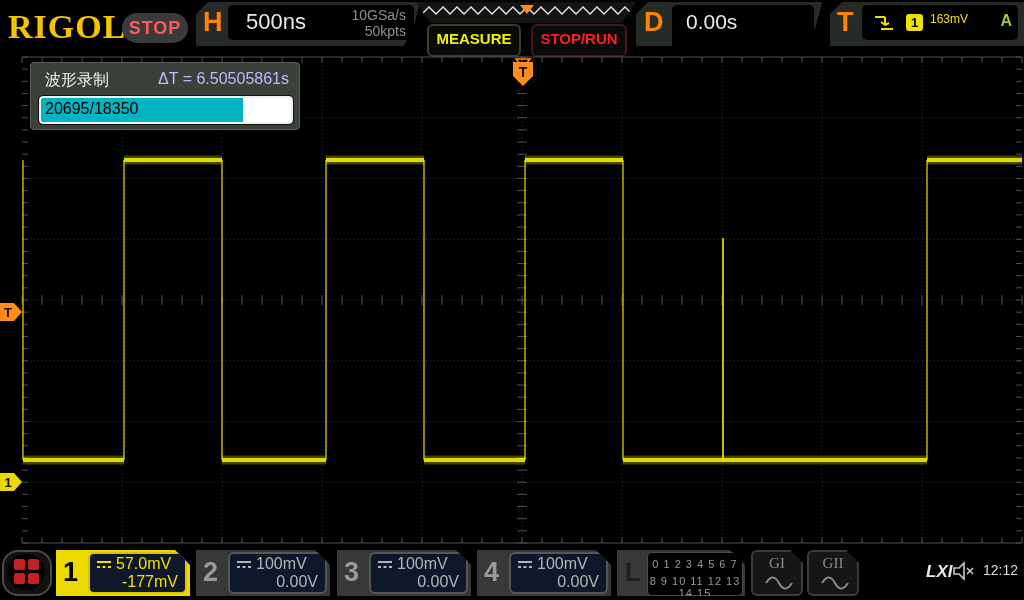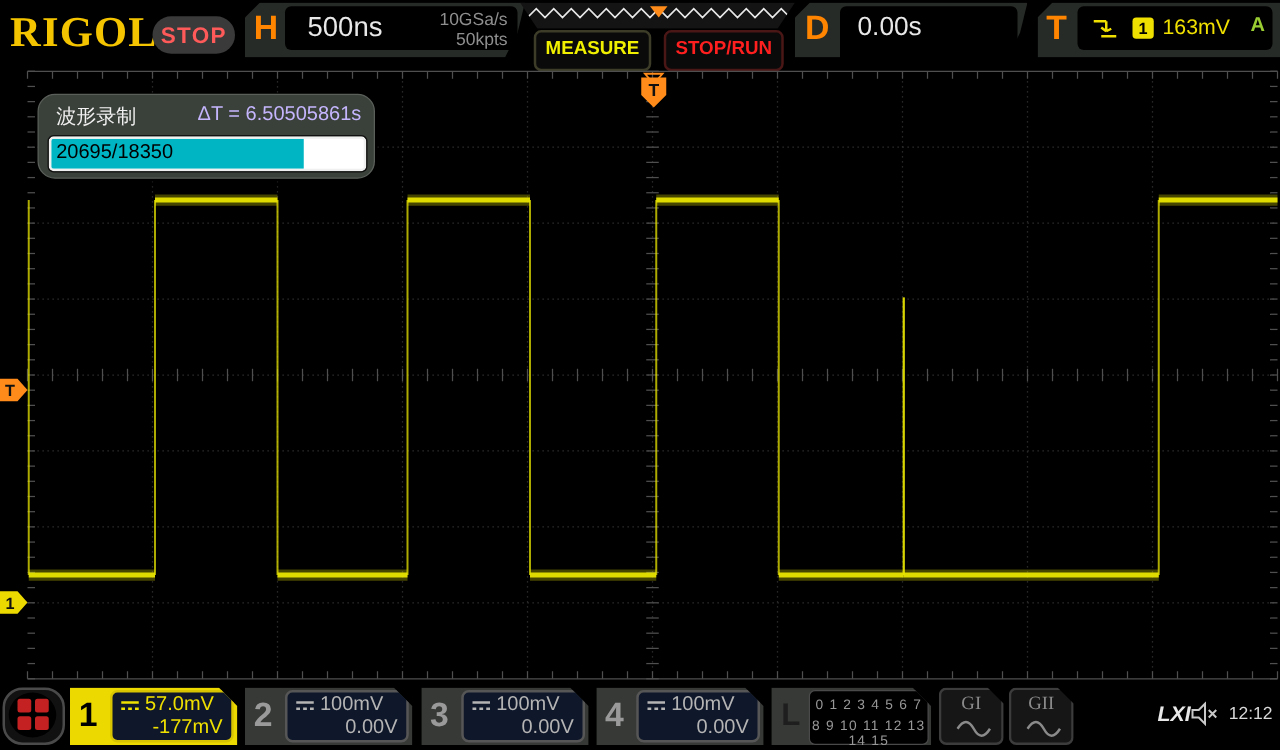--- a/index.html
+++ b/index.html
@@ -28,27 +28,27 @@
       border-radius:6px;color:#ff1f1f;font-weight:bold;font-size:15px;text-align:center;line-height:26px;}
   #d-panel{left:636px;top:2px;width:186px;height:44px;clip-path:polygon(12px 0,100% 0,calc(100% - 6px) 55%,calc(100% - 16px) 100%,0 100%,0 12px);}
   #d-letter{left:644px;top:7px;}
   #d-box{left:672px;top:5px;width:142px;height:52px;background:#000;border-radius:5px;}
   #delay-value{left:14px;top:5px;font-size:21px;color:#e8e8e8;}
   #t-panel{left:830px;top:2px;width:194px;height:44px;clip-path:polygon(12px 0,100% 0,100% 100%,0 100%,0 12px);}
   #t-letter{left:837px;top:7px;}
   #t-box{left:862px;top:5px;width:156px;height:35px;background:#000;border-radius:5px;}
   #trig-src-badge{left:44px;top:9px;width:17px;height:17px;background:#f0e000;border-radius:3px;
       color:#000;font-weight:bold;font-size:13px;text-align:center;line-height:17px;}
-  #trig-level{left:68px;top:7px;font-size:17px;color:#f0e000;}
+  #trig-level{left:68px;top:7px;font-size:12px;color:#f0e000;}
   #trig-mode{right:6px;top:7px;font-size:16px;font-weight:bold;color:#9acd32;}
 
   
   #scope-area{position:absolute;left:0;top:56px;width:1024px;height:492px;}
-  #record-popup{left:30px;top:19px;width:268px;height:66px;background:#3a403a;border:1px solid #5a5f5a;
-      border-radius:14px;box-shadow:2px 3px 6px rgba(0,0,0,.7);}
+  #record-popup{left:30px;top:6px;width:268px;height:66px;background:#3a403a;border:1px solid #5a5f5a;
+      border-radius:4px;box-shadow:2px 3px 6px rgba(0,0,0,.7);}
   #popup-title{left:14px;top:7px;font-size:16px;color:#f0f0f0;}
   #popup-dt{right:10px;top:7px;font-size:16px;color:#c4b5fd;}
   #progress-track{left:8px;top:33px;width:250px;height:24px;background:#fff;border:2px solid #f0f0f0;
       outline:1px solid #111;border-radius:4px;overflow:hidden;}
   #progress-fill{position:absolute;left:0;top:0;height:100%;background:#00b5c3;}
   #progress-text{position:absolute;left:4px;top:2px;font-size:16px;color:#000;}
 
   
   #bottombar{position:absolute;left:0;top:548px;width:1024px;height:52px;background:#000;}
   #menu-btn{left:2px;top:2px;width:50px;height:46px;background:#111;border:2px solid #4a4a4a;

